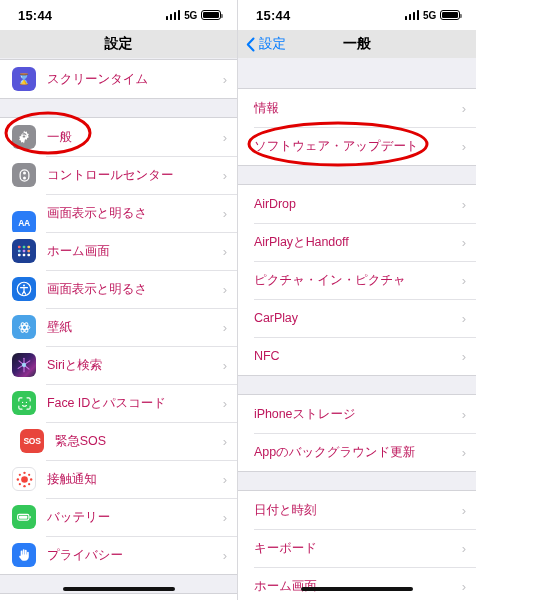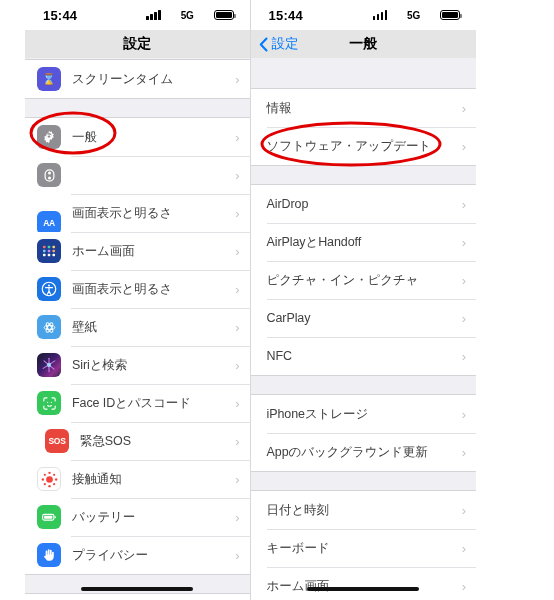--- a/index.html
+++ b/index.html
@@ -3,32 +3,32 @@
 <meta charset="utf-8">
 <style>
   * { margin:0; padding:0; box-sizing:border-box; }
   html,body{ width:554px; height:600px; }
   body{
     font-family:"Liberation Sans","DejaVu Sans",sans-serif;
     background:#ffffff;
     -webkit-font-smoothing:antialiased;
     overflow:hidden;
   }
-  .screens{ display:flex; width:476px; height:600px;padding-left:25px; }
+  .screens{ display:flex; width:476px; height:600px; }
   .phone{ width:277px; height:600px; position:relative; overflow:hidden; background:#ffffff; }
   .phone.left{ border-right:1px solid #d8d8dc; }
 
   
   .statusbar{
     height:30px; display:flex; align-items:center;
     justify-content:space-between; padding:0 16px 0 18px;
     background:#fff;
   }
   .sb-time{ font-size:13px; font-weight:700; color:#000; letter-spacing:0.2px; }
-  .sb-right{ display:flex; align-items:center; gap:20px; }
+  .sb-right{ display:flex; align-items:center; gap:4px; }
   .bars{ display:flex; align-items:flex-end; gap:1.5px; height:10px; }
   .bars i{ width:2.5px; background:#000; border-radius:0.5px; display:block; }
   .bars i:nth-child(1){ height:4px; }
   .bars i:nth-child(2){ height:6px; }
   .bars i:nth-child(3){ height:8px; }
   .bars i:nth-child(4){ height:10px; }
   .net{ font-size:10px; font-weight:600; color:#000; letter-spacing:-0.2px; }
   .batt{ width:20px; height:10px; border:1.3px solid #000; border-radius:3px; position:relative; padding:1px; }
   .batt:after{ content:""; position:absolute; right:-3px; top:3px; width:1.6px; height:4px;
                background:#000; border-radius:0 1px 1px 0; opacity:.5; }
@@ -51,21 +51,21 @@
     display:flex; align-items:center; height:38px; padding-left:12px;
     background:#fff; position:relative; cursor:pointer;
   }
   .row + .row:before{
     content:""; position:absolute; left:46px; right:0; top:0; height:1px; background:#e2e2e6;
   }
   .row.noicon{ padding-left:16px; }
   .row.noicon + .row.noicon:before{ left:16px; }
   .ico{ width:24px; height:24px; border-radius:6px; margin-right:11px; flex:0 0 24px;
         display:flex; align-items:center; justify-content:center; overflow:hidden; }
-  .label{ font-size:12.5px; color:#404040; letter-spacing:-0.1px; white-space:nowrap; }
+  .label{ font-size:12.5px; color:#be185d; letter-spacing:-0.1px; white-space:nowrap; }
   .chev{ margin-left:auto; margin-right:10px; color:#c4c4c7; font-size:13px;
          line-height:1; font-weight:500; }
 
   
   .ic-screentime{ background:#5755d9; }
   .ic-general{ background:#8e8e93; }
   .ic-control{ background:#8e8e93; }
   .ic-display{ background:#2a7cf7;margin-top:20px; }
   .ic-home{ background:#1d3f94; }
   .ic-access{ background:#1b74e4; }
@@ -144,20 +144,21 @@
         </div>
 
         <div class="row">
           <div class="ico ic-control">
             <svg width="15" height="15" viewBox="0 0 24 24" fill="none" stroke="#fff" stroke-width="2">
               <rect x="5" y="3" width="14" height="18" rx="7"></rect>
                 <circle cx="12" cy="8" r="2.4" fill="#fff" stroke="none"></circle>
                 <circle cx="12" cy="16" r="2.4" fill="#fff" stroke="none"></circle>
             </svg>
           </div>
+          <span class="label">コントロールセンター</span>
           <span class="chev">›</span>
         </div>
 
         <div class="row">
           <div class="ico ic-display">
             <span class="glyph small">AA</span>
           </div>
           <span class="label">画面表示と明るさ</span>
           <span class="chev">›</span>
         </div>

